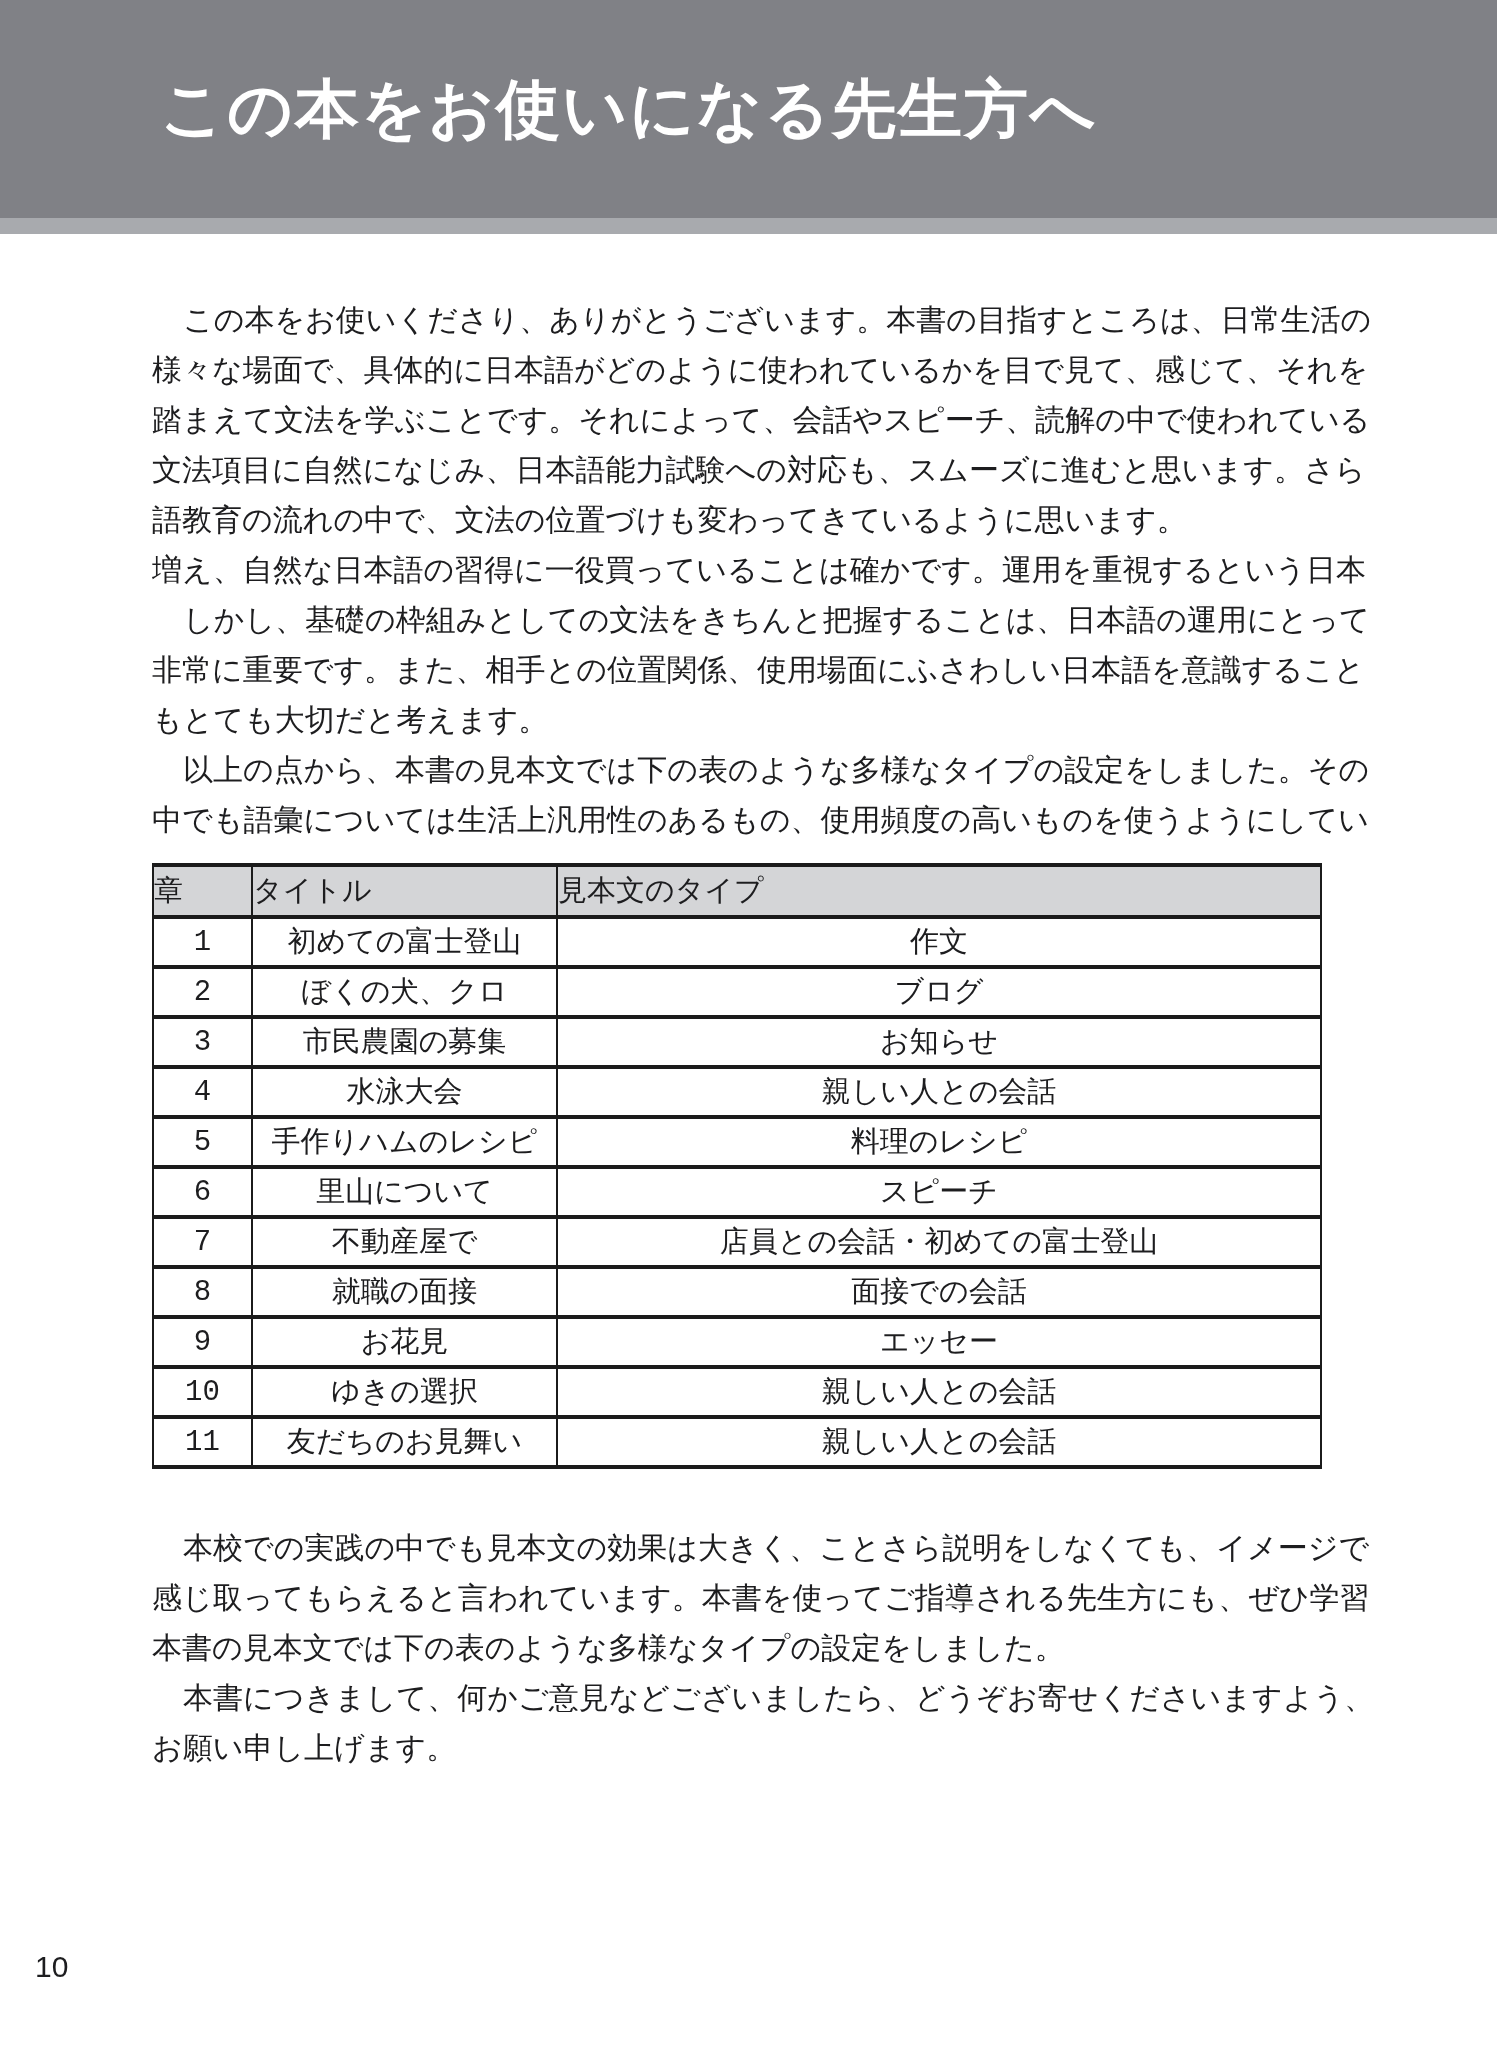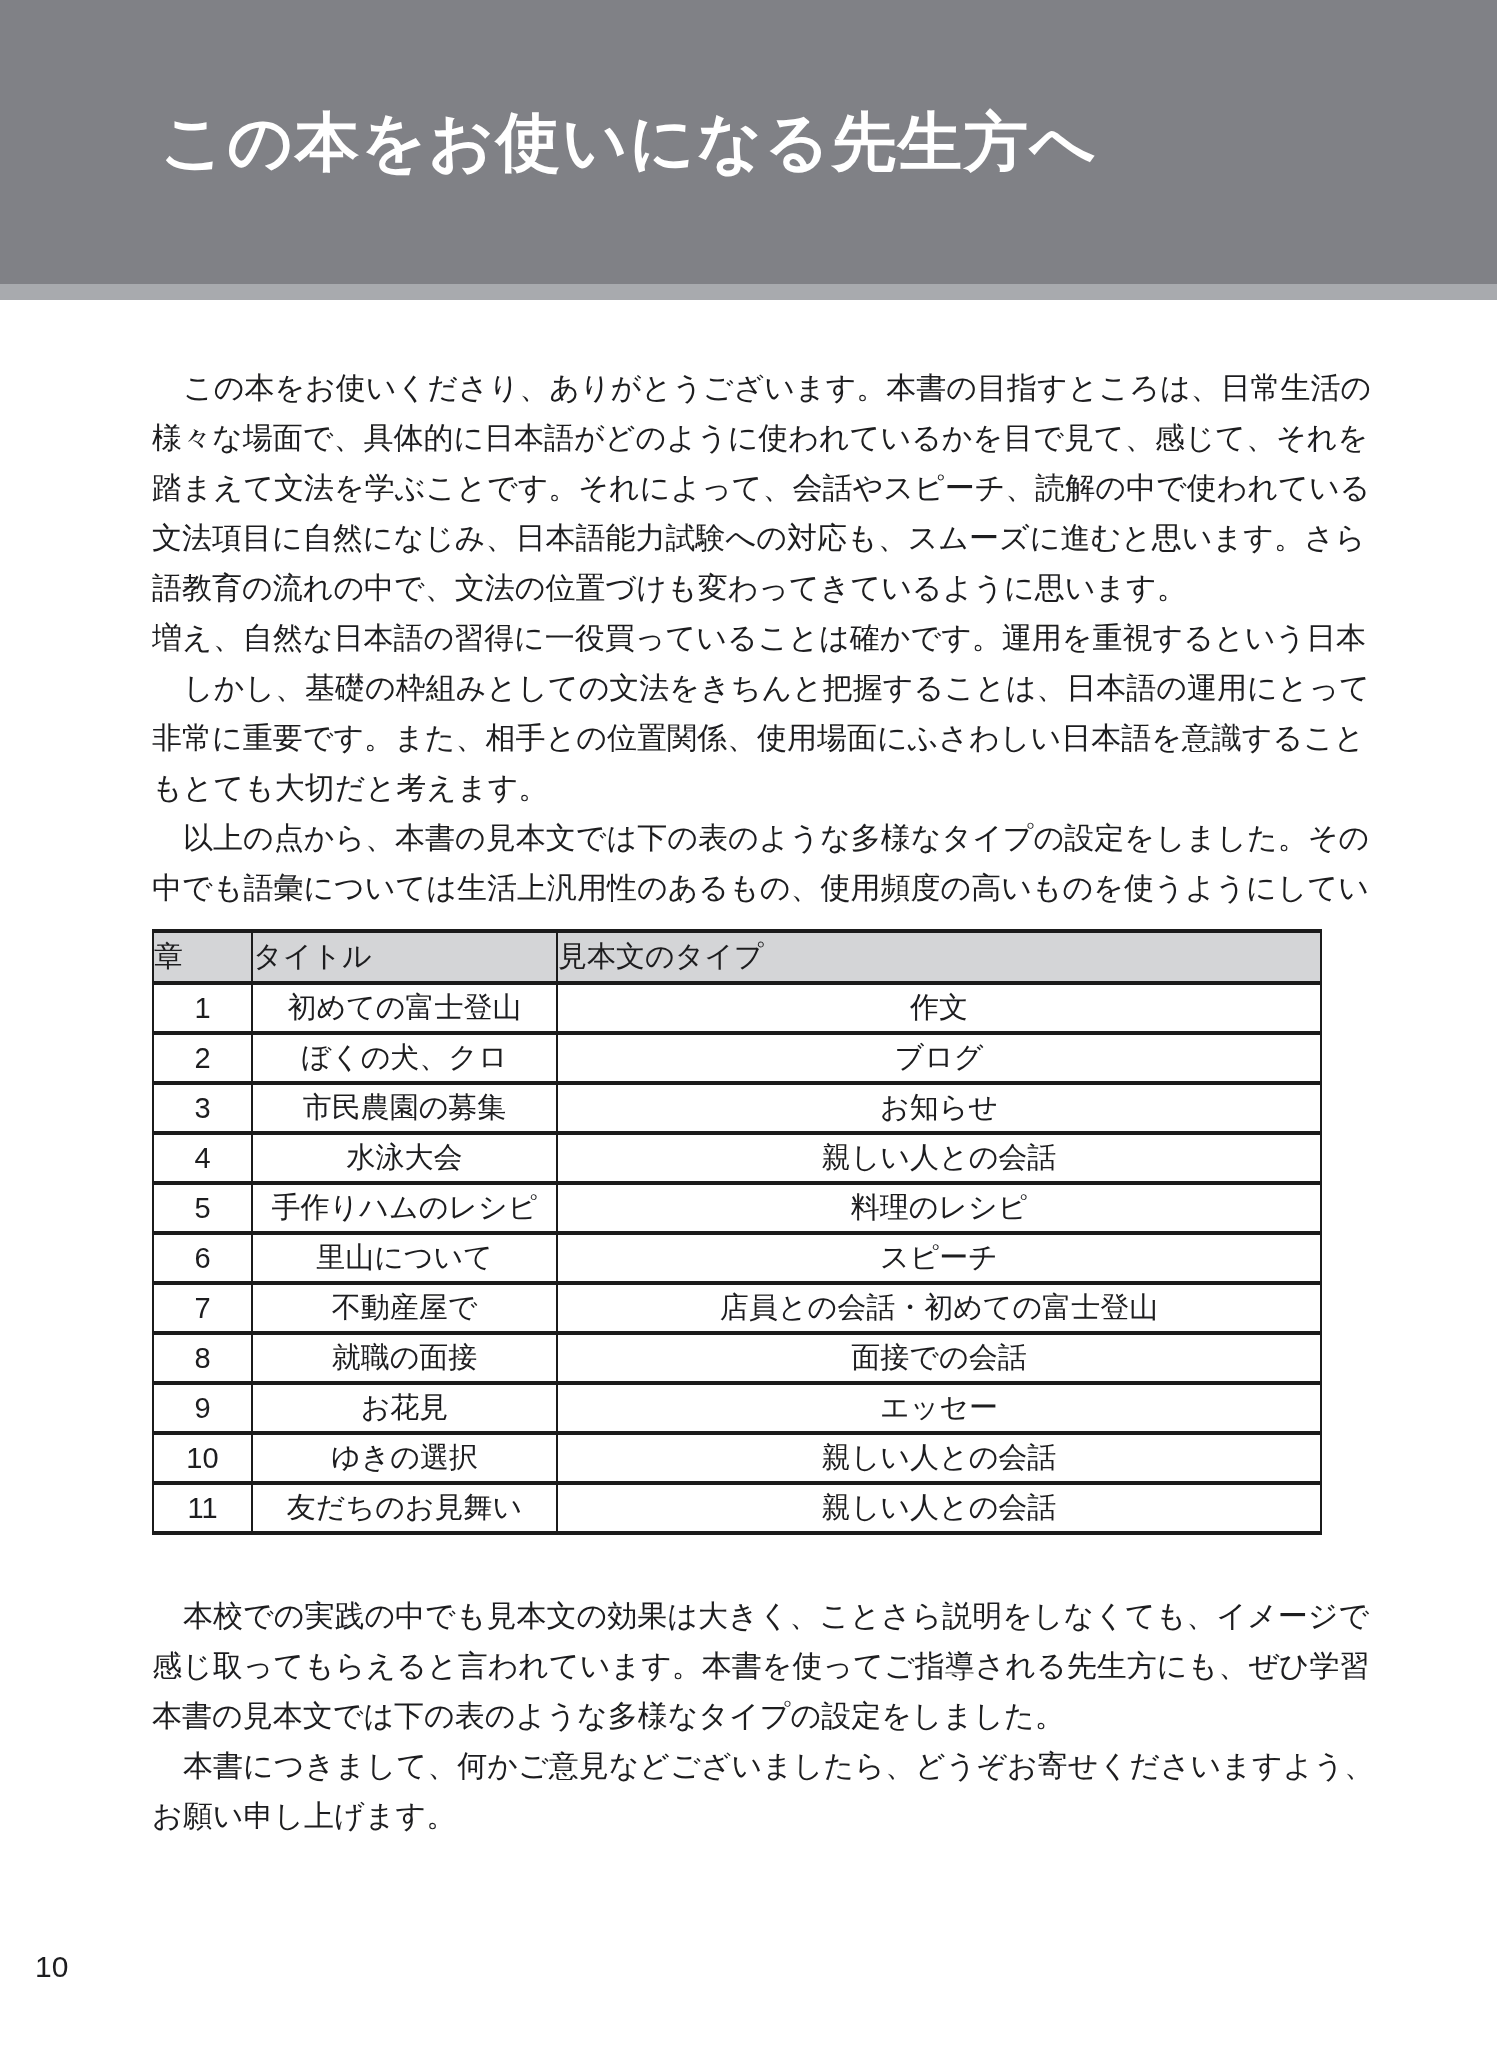--- a/index.html
+++ b/index.html
@@ -7,40 +7,41 @@
   }
   body {
     width: 1497px; height: 2048px;
     background: #ffffff;
     font-family: "Liberation Sans", sans-serif;
     color: var(--text, #1d1d1f);
     position: relative;
     overflow: hidden;
   }
   .banner {
-    height: 284px;
+    height: 218px;
     background: var(--banner-bg, #808186);
     display: flex;
     align-items: center;
   }
   .banner h1 {
     margin: 0 0 0 160px;
     font-size: 64px;
     font-weight: 800;
     letter-spacing: 2px;
     color: #ffffff;
   }
   .banner-strip {
     height: 16px;
     background: var(--banner-strip, #a8aaae);
   }
   .content {
     width: 1170px;
     margin: 63px 0 0 152px;
     font-size: 30px;
+    font-family: Liberation Mono, monospace;
   }
   .line {
     height: 50px;
     line-height: 50px;
     white-space: nowrap;
   }
   .indent { text-indent: 31px; }
   table.chapters {
     border-collapse: collapse;
     width: 1170px;

